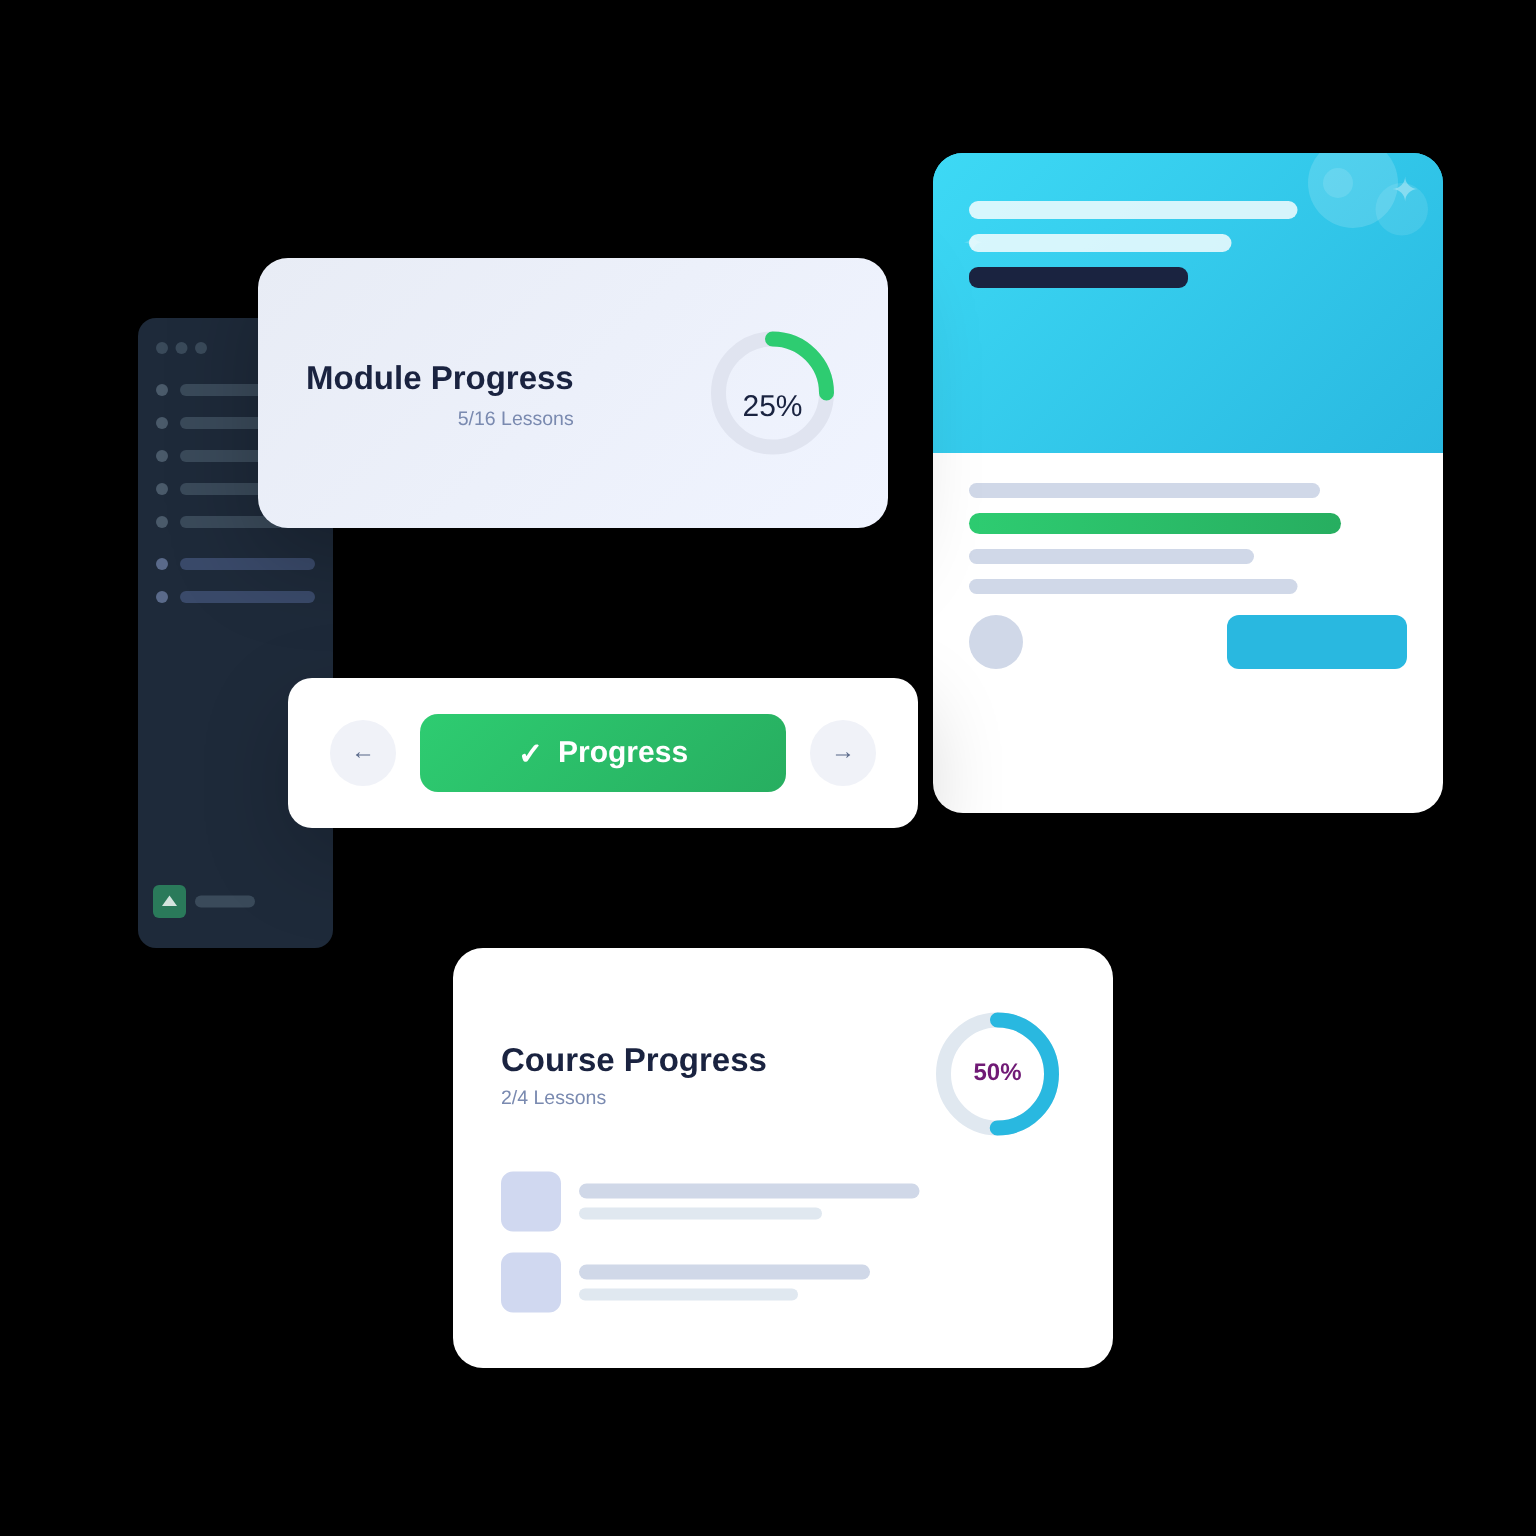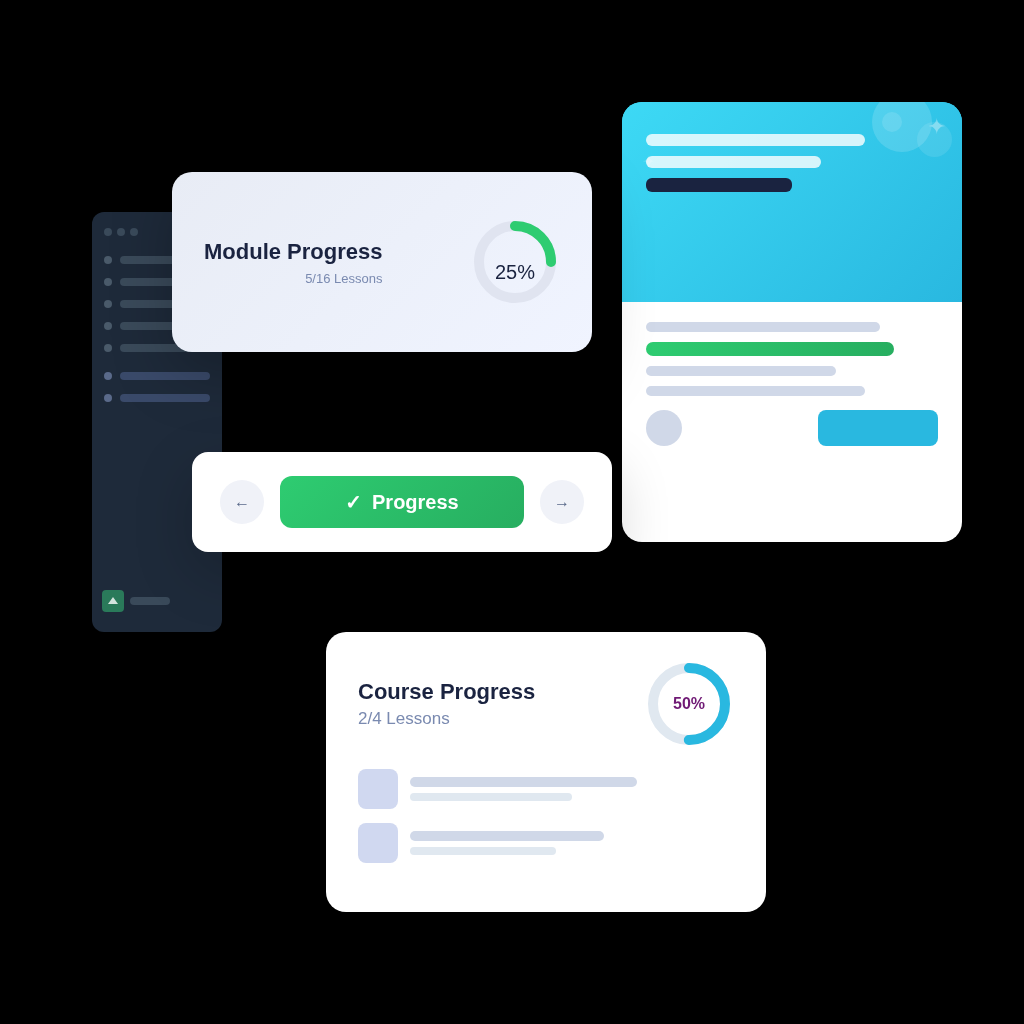--- a/index.html
+++ b/index.html
@@ -274,38 +274,37 @@
 
     
     .course-card {
       position: absolute;
       left: 240px;
       top: 560px;
       width: 440px;
       height: 280px;
       background: #fff;
       border-radius: 20px;
-      padding: 27px 32px;
+      padding: 39px 32px;
       z-index: 3;
       box-shadow: 0 20px 60px rgba(0,0,0,0.2);
-      margin-left: 24px;
     }
     .course-card-header {
       display: flex;
       align-items: center;
       justify-content: space-between;
       margin-bottom: 20px;
     }
     .course-card-header h2 {
       font-size: 22px;
       font-weight: 800;
       color: #1a2340;
     }
     .course-card-header p {
-      font-size: 17px;
+      font-size: 13px;
       color: #7a8ab0;
       margin-top: 4px;
     }
     .course-items {
       margin-top: 10px;
     }
     .course-item-row {
       display: flex;
       align-items: center;
       gap: 12px;

